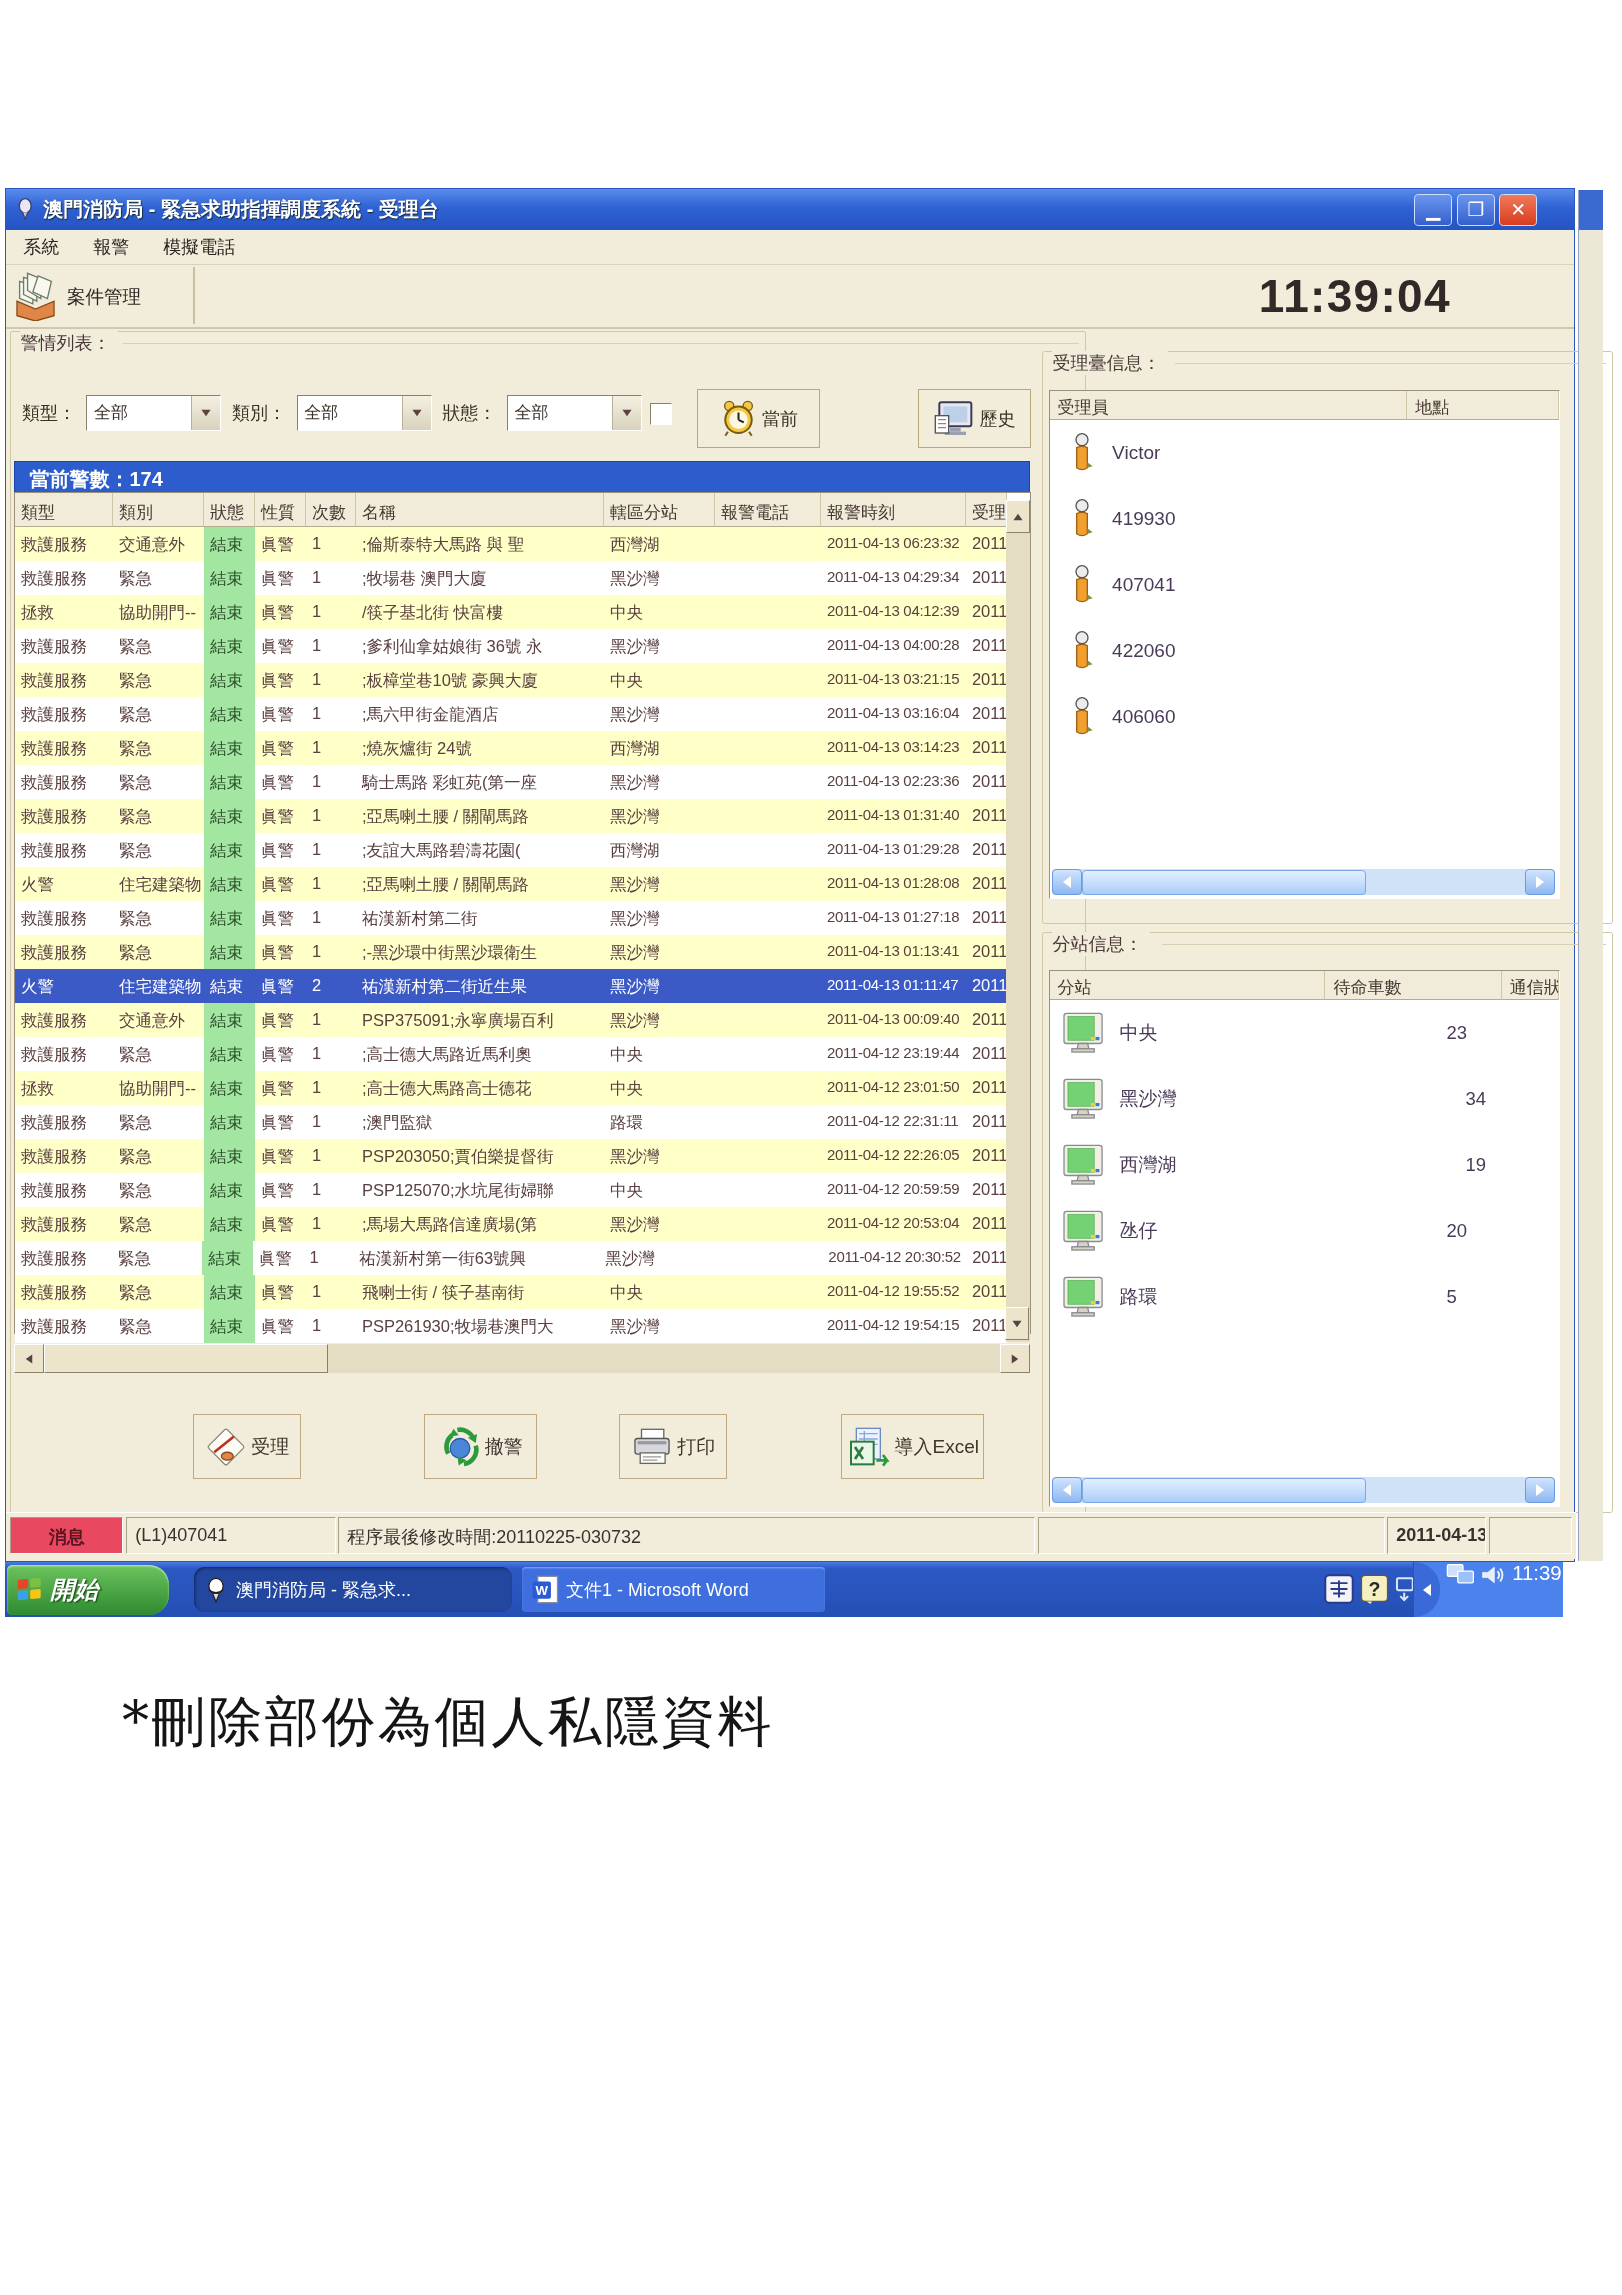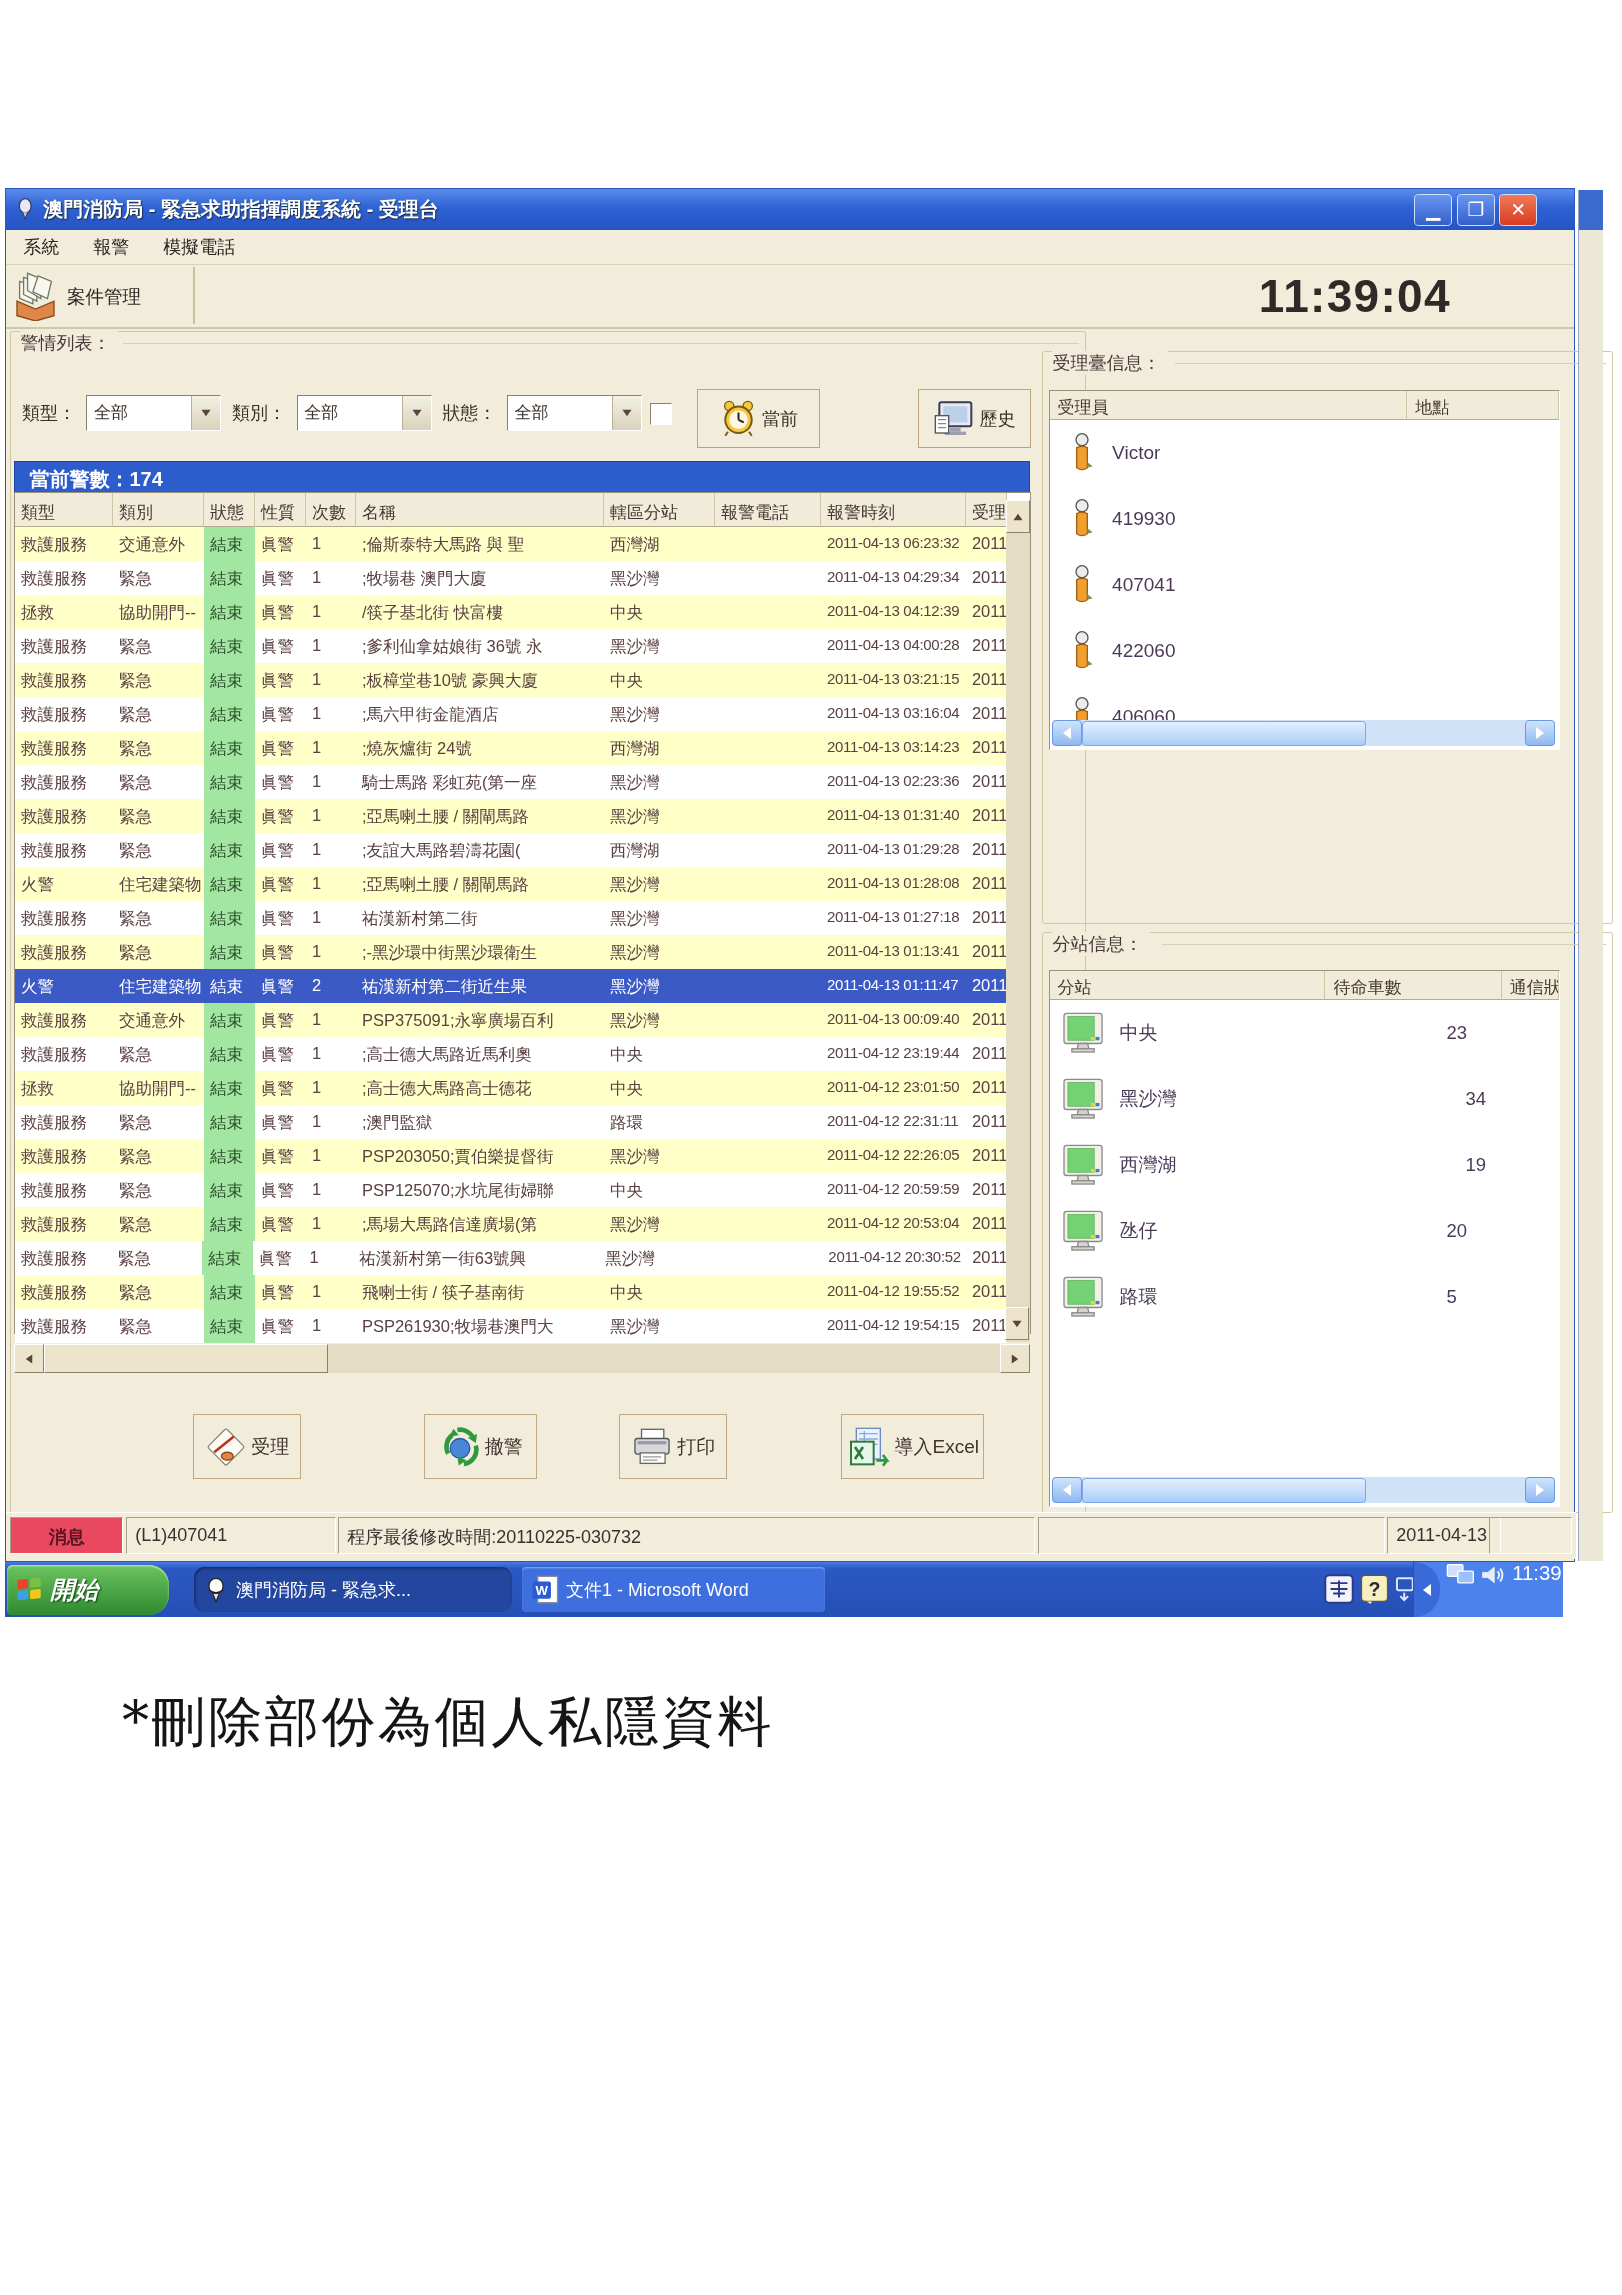--- a/index.html
+++ b/index.html
@@ -588,21 +588,21 @@
             <path d="M44 50 L60 50 L54 42 M60 50 L54 58" stroke="#2e9a3e" stroke-width="4" fill="none"></path>
           </svg>
           <span>導入Excel</span>
         </div>
       </div>
   </div>
 
   <div class="abs gbox" style="left:1036px;top:162px;width:521px;height:571px;">
     <span class="gb-label">受理臺信息：</span>
     <div class="gb-line" style="left:132px;right:6.6px;"></div>
-    <div class="lview" style="left:5.3px;top:38px;width:511px;height:360px;">
+    <div class="lview" style="left:5.3px;top:38px;width:511px;height:509px;">
       <div class="lv-hdr">
         <div class="lv-hcell" style="width:359px;">受理員</div>
         <div class="lv-hcell" style="width:152px;">地點</div>
       </div>
       <div id="oprows">
           <div class="prow">
             <svg width="24" height="40" viewBox="0 0 36 60" style="margin:0 0 0 20px">
               <circle cx="18" cy="10" r="9" fill="#ececec" stroke="#555" stroke-width="2"></circle>
               <path d="M10 22 Q18 18 26 22 L26 52 Q18 58 10 52 Z" fill="#f0a030" stroke="#a06010" stroke-width="2"></path>
               <path d="M26 44 L34 50 L26 52 Z" fill="#8a8a40"></path>
@@ -747,21 +747,21 @@
           </div>
       </div>
     </div>
   </div>
 
   <div id="statusbar" class="abs">
     <div class="scell" id="msgcell" style="left:4px;width:113px;">消息</div>
     <div class="scell" style="left:120px;width:210px;">(L1)407041</div>
     <div class="scell" style="left:332px;width:697px;">程序最後修改時間:20110225-030732</div>
     <div class="scell" style="left:1032px;width:347px;"></div>
-    <div class="scell" style="left:1381px;width:114px;">2011-04-13</div>
+    <div class="scell" style="left:1381px;width:99px;font-weight:bold;">2011-04-13</div>
     <div class="scell" style="left:1483px;width:83px;"></div>
   </div>
 </div>
 
 <div id="sliver" class="abs">
     <div class="cap"></div>
   </div>
 
 <div id="taskbar" class="abs">
   <div id="startbtn">

